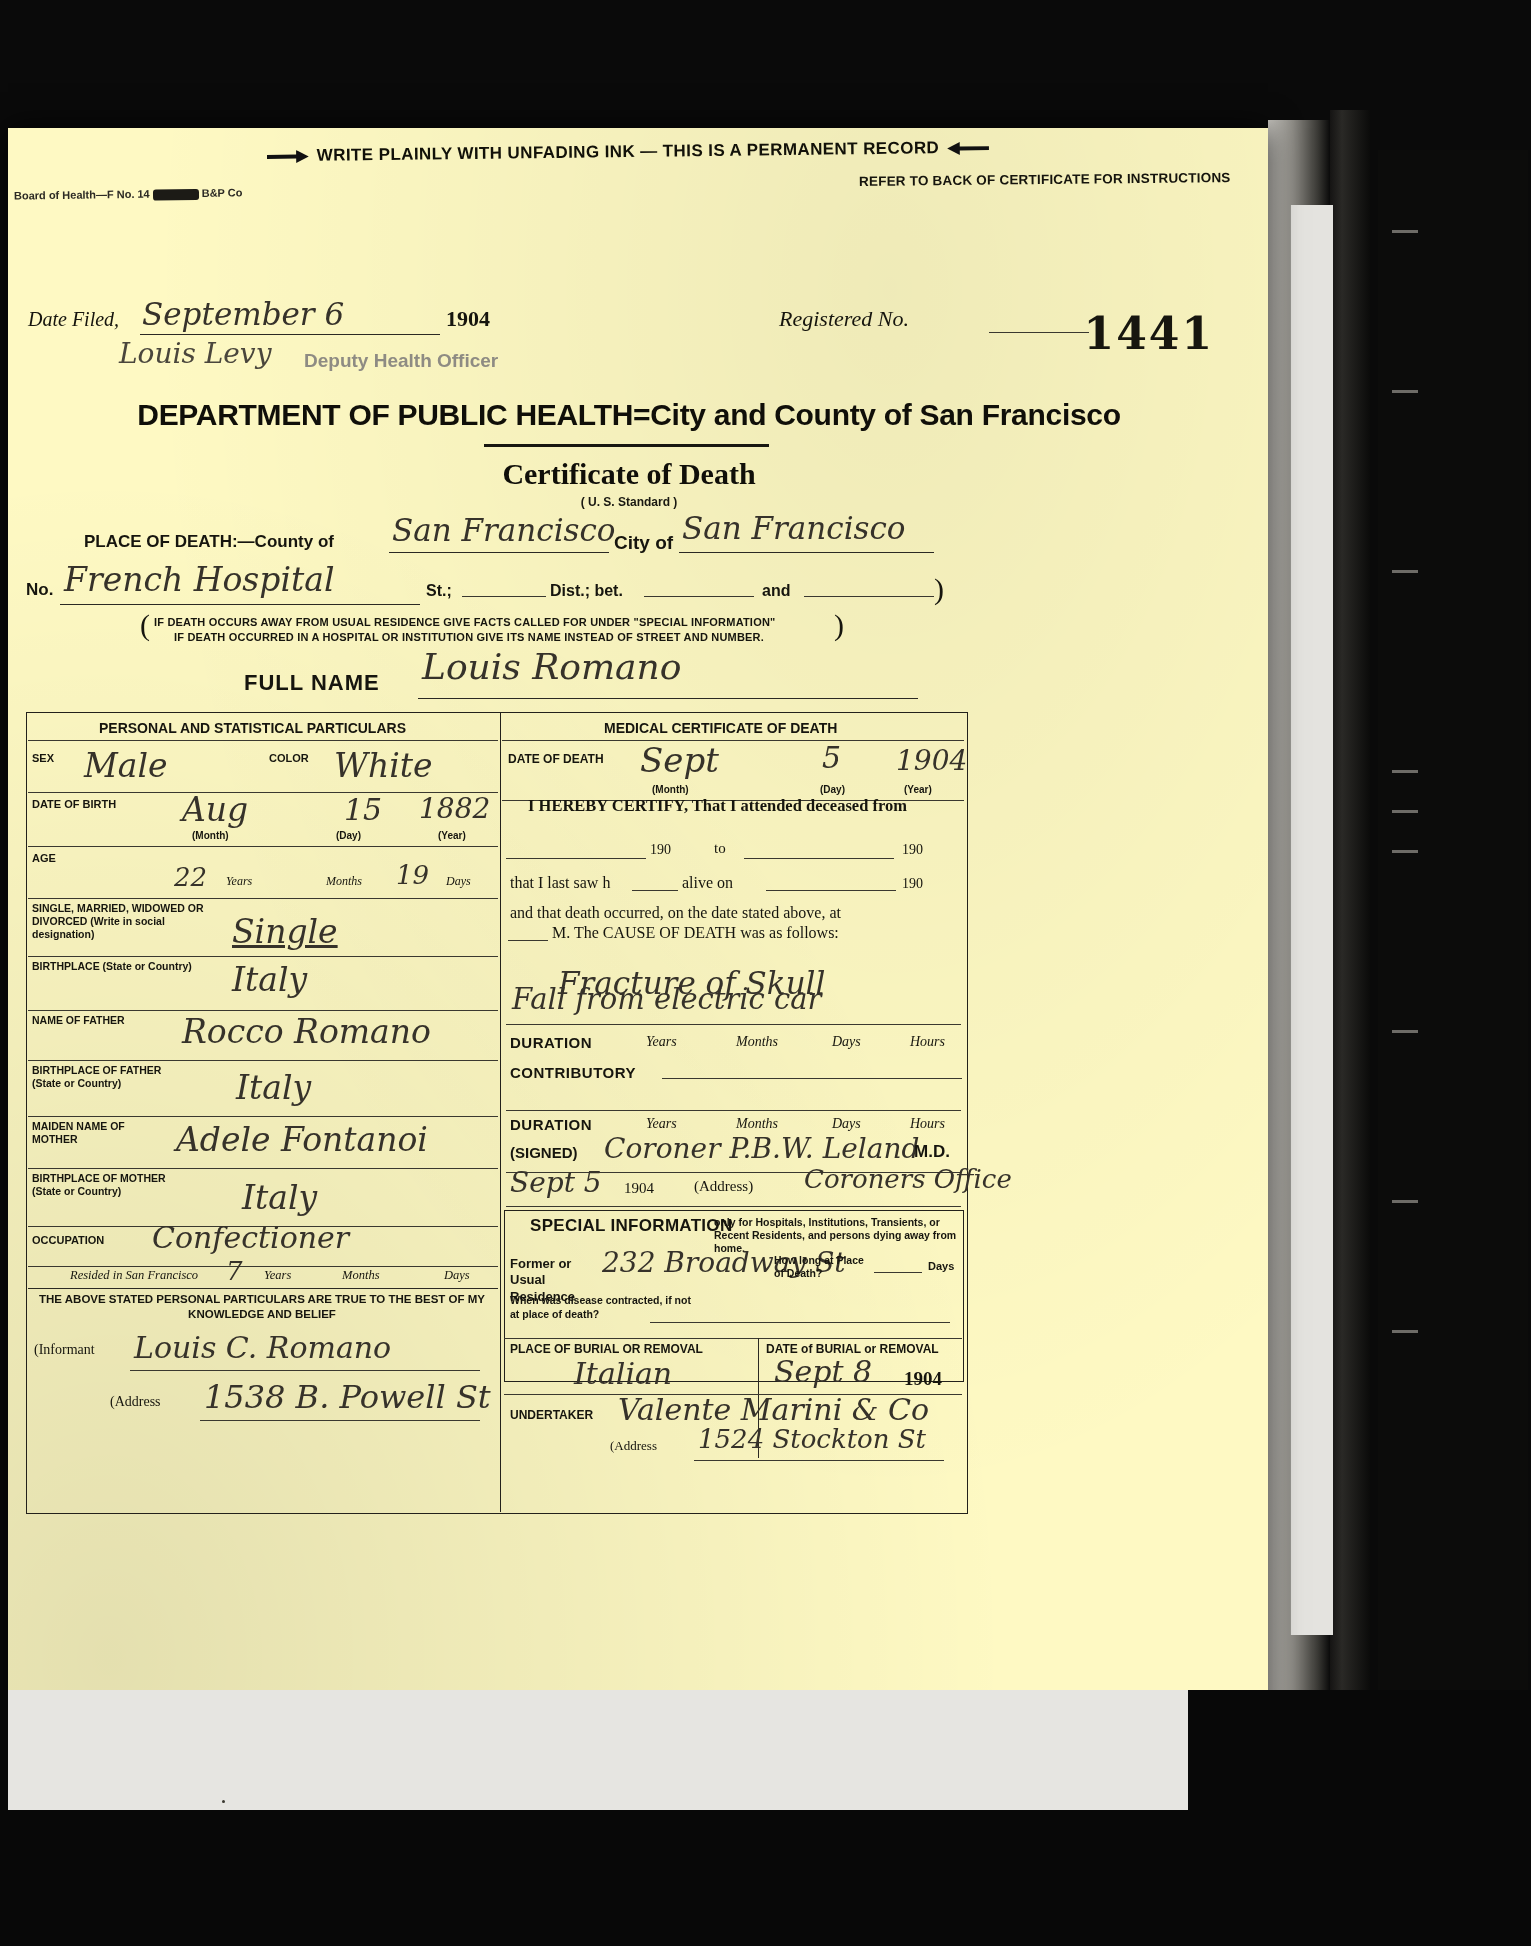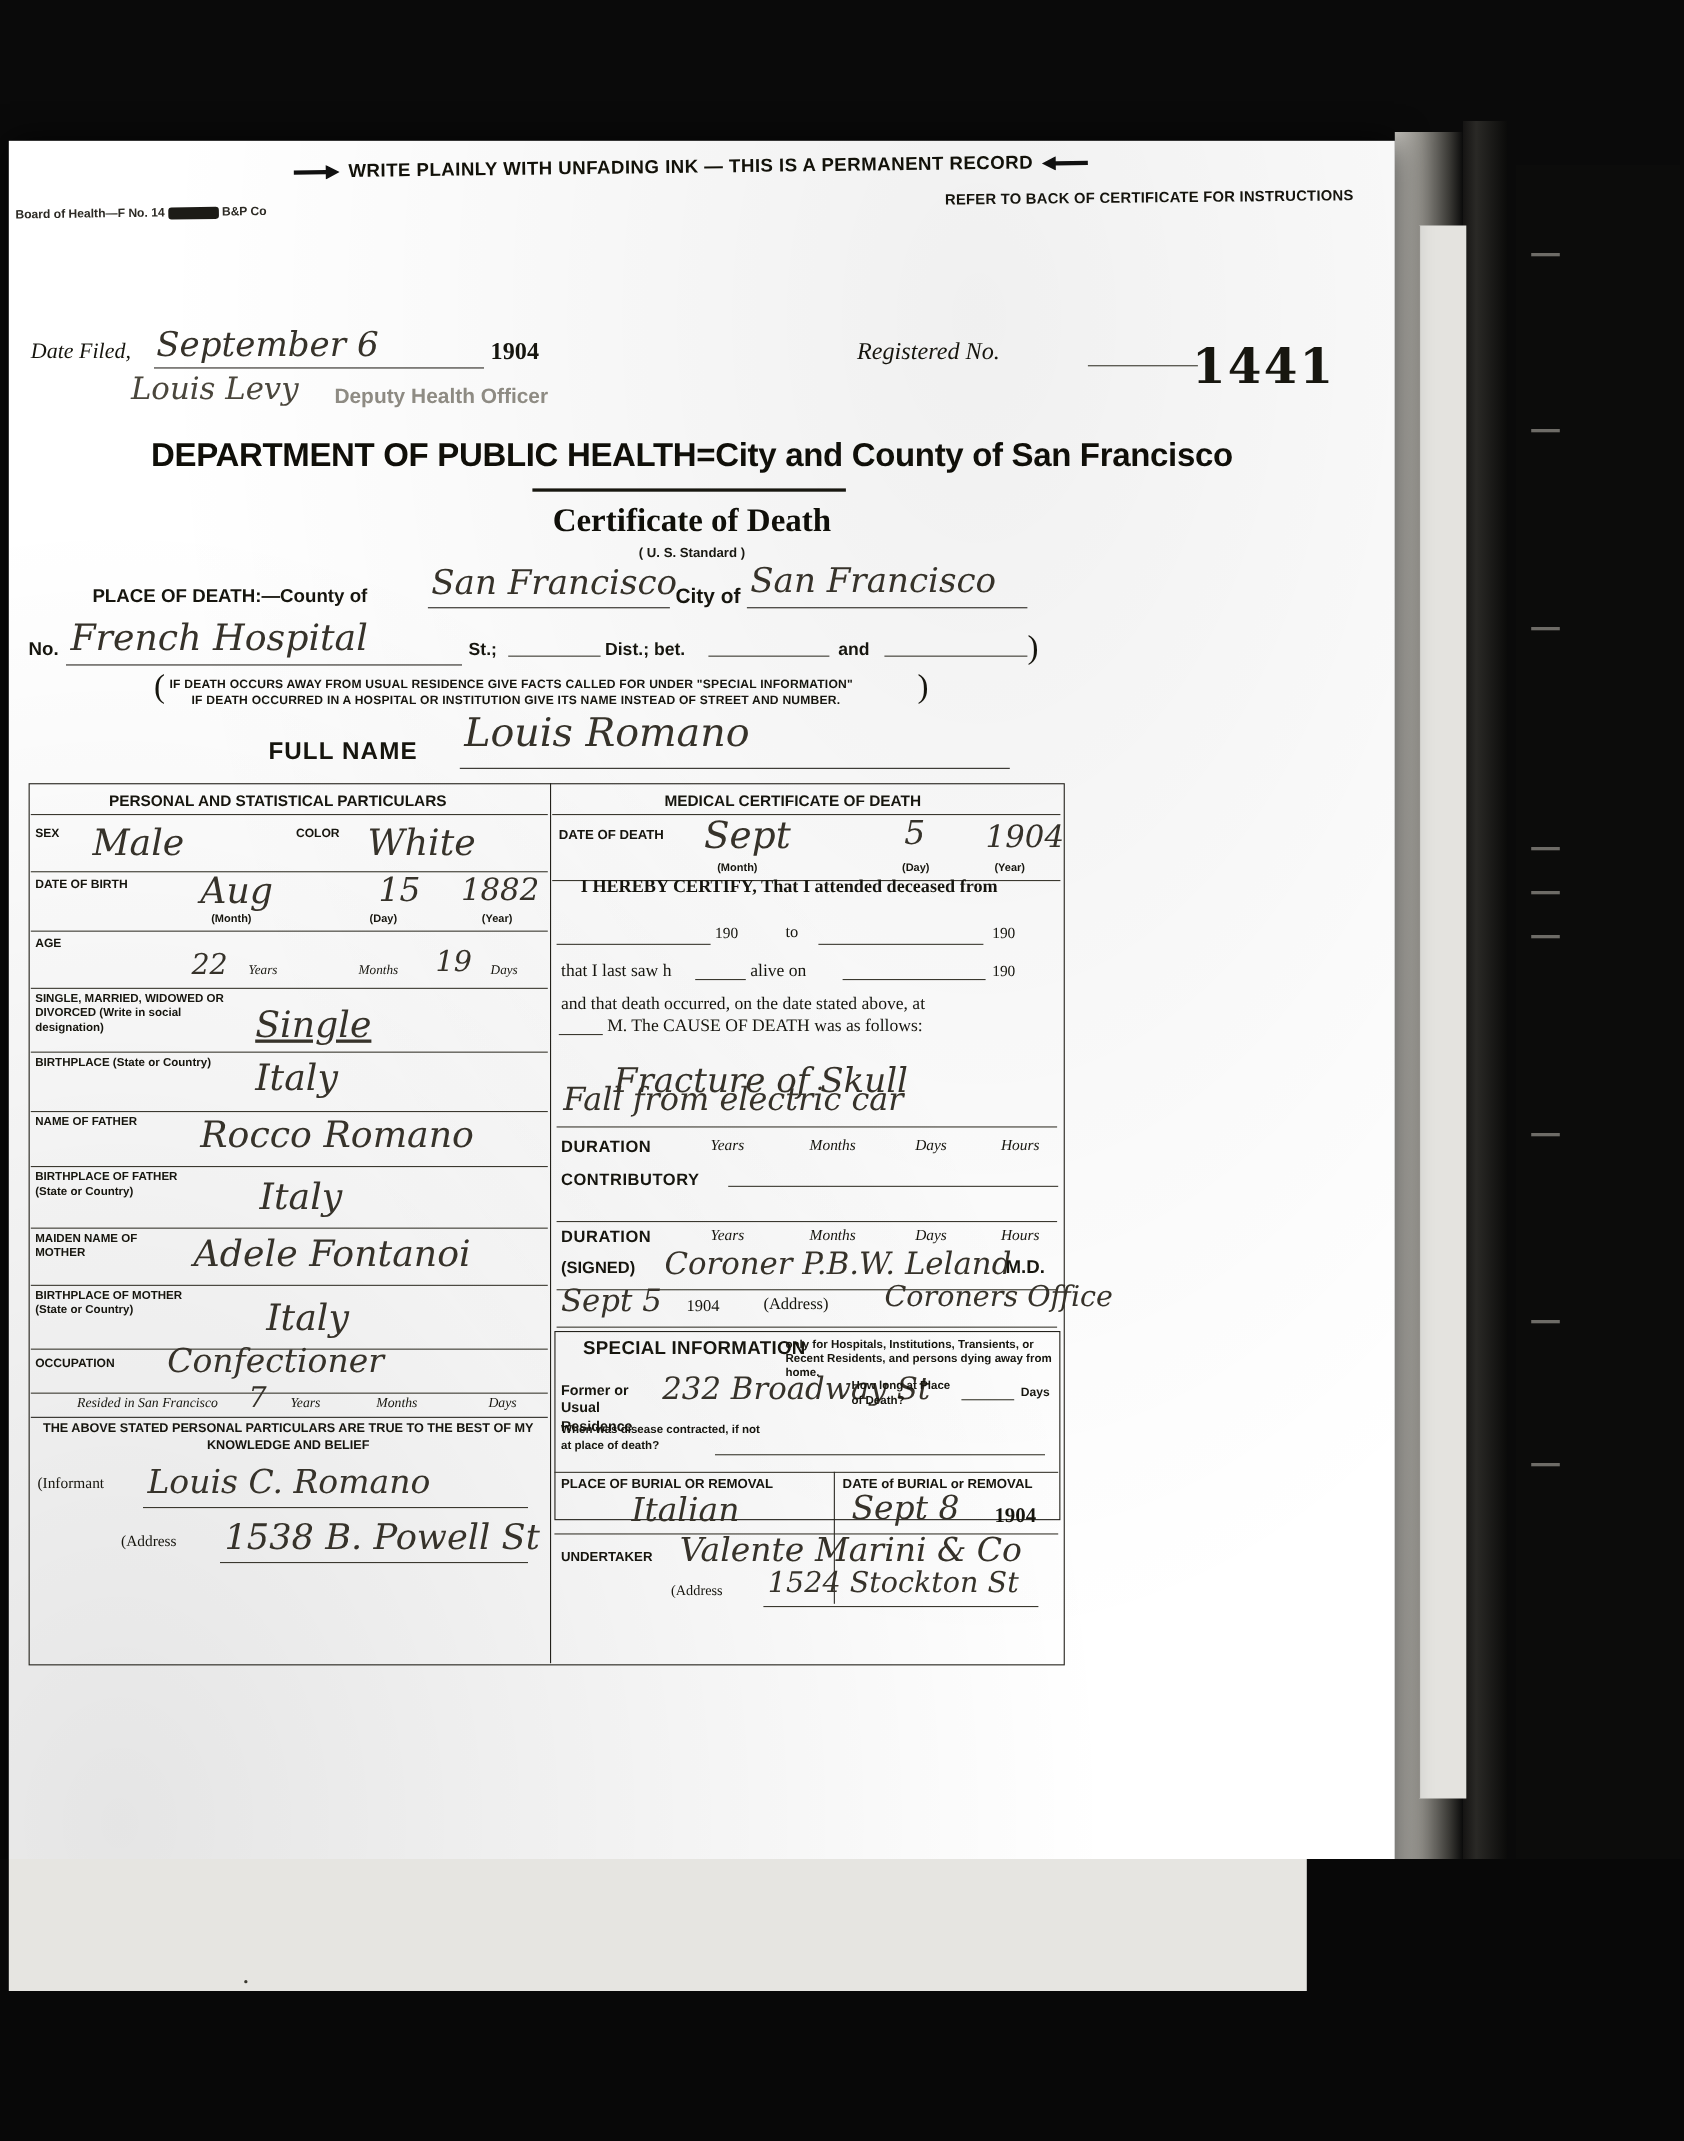--- a/index.html
+++ b/index.html
@@ -4,21 +4,21 @@
 <style>
   html,body{margin:0;padding:0;background:#000;}
   body{width:1531px;height:1946px;font-family:"Liberation Serif",serif;overflow:hidden;}
 
   .scan{position:absolute;inset:0;background:#0a0a0a;}
 
   
   .paper{
     position:absolute;
     left:8px; top:128px; width:1260px; height:1610px;
-    background:#ffffff;
+    background:#fef9c3;
     box-shadow:0 0 30px rgba(0,0,0,.8);
   }
   .paper:before{
     content:"";position:absolute;inset:0;
     background:
       radial-gradient(ellipse at 70% 10%, rgba(0,0,0,0.06), rgba(0,0,0,0) 60%),
       radial-gradient(ellipse at 8% 95%, rgba(0,0,0,0.10), rgba(0,0,0,0) 55%);
     pointer-events:none;
   }
   

